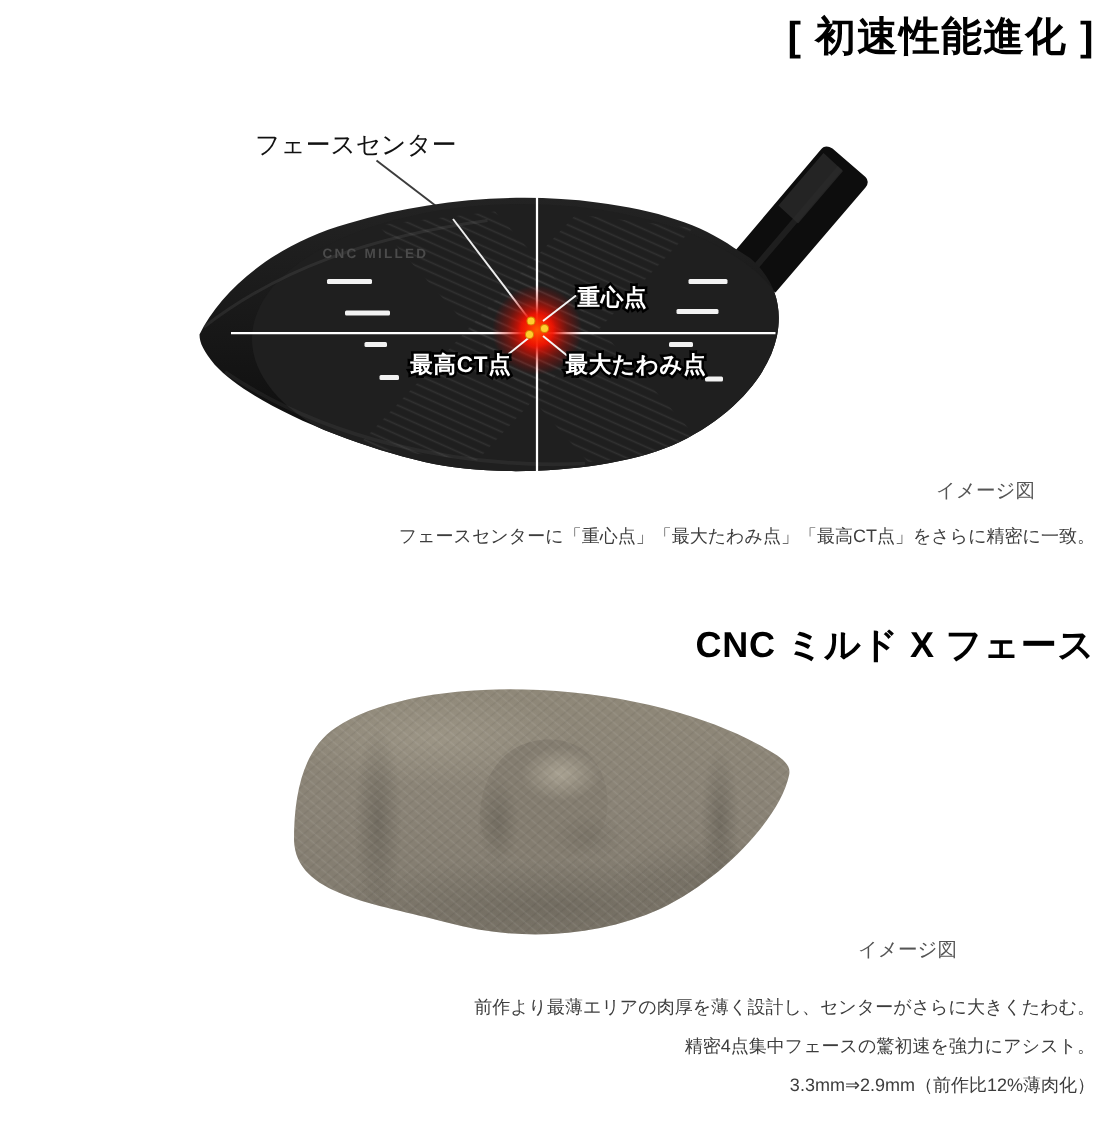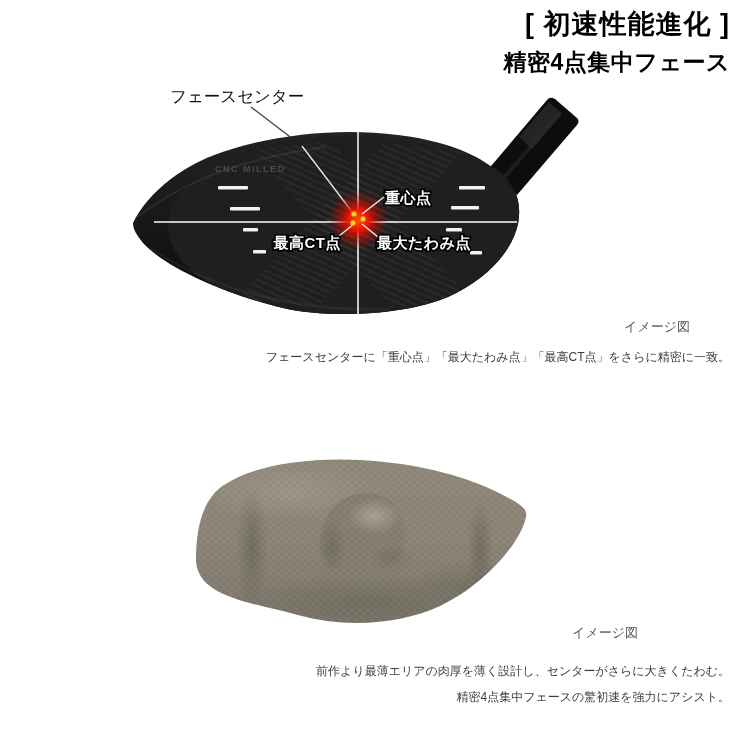--- a/index.html
+++ b/index.html
@@ -19,21 +19,20 @@
   svg text{font-family:"Liberation Sans","DejaVu Sans",sans-serif;}
   .pt-label{font-size:15px;font-weight:bold;fill:#ffffff;stroke:#000;stroke-width:3.4px;paint-order:stroke;letter-spacing:0.5px;}
   .caption{font-size:13px;fill:#555;}
 </style>
 </head>
 <body>
 
 <div class="page">
 
   <div class="abs center title">[ 初速性能進化 ]</div>
-  <div class="abs center subtitle">精密4点集中フェース</div>
 
   <svg class="fig1" width="730" height="262" viewBox="0 80 730 262">
     <defs>
       <radialGradient id="glowOuter" cx="50%" cy="50%" r="50%">
         <stop offset="0%" stop-color="#ff2a00" stop-opacity="1"></stop>
         <stop offset="35%" stop-color="#f51000" stop-opacity="0.92"></stop>
         <stop offset="68%" stop-color="#cf0d00" stop-opacity="0.40"></stop>
         <stop offset="100%" stop-color="#c00" stop-opacity="0"></stop>
       </radialGradient>
       <radialGradient id="glowInner" cx="50%" cy="50%" r="50%">
@@ -102,20 +101,21 @@
     <text x="341" y="248" text-anchor="end" class="pt-label">最高CT点</text>
     <text x="377" y="248" class="pt-label">最大たわみ点</text>
 
     <text x="690" y="331" text-anchor="end" class="caption">イメージ図</text>
   </svg>
 
   <div class="abs center para para1">
     <div>フェースセンターに「重心点」「最大たわみ点」「最高CT点」をさらに精密に一致。</div>
   </div>
 
+  <div class="abs center h2">CNC ミルド X フェース</div>
 
   <svg class="fig2" width="730" height="205" viewBox="0 445 730 205">
     <defs>
       <linearGradient id="cupBase" x1="0" y1="445" x2="0" y2="650" gradientUnits="userSpaceOnUse">
         <stop offset="0" stop-color="#908979"></stop>
         <stop offset="0.45" stop-color="#8a8376"></stop>
         <stop offset="1" stop-color="#7b7569"></stop>
       </linearGradient>
       <radialGradient id="softDark" cx="50%" cy="50%" r="50%">
         <stop offset="0%" stop-color="#5e594f" stop-opacity="0.55"></stop>
@@ -153,15 +153,16 @@
       <rect x="190" y="450" width="345" height="185" fill="url(#weaveA)"></rect>
       <rect x="190" y="450" width="345" height="185" fill="url(#weaveB)"></rect>
     </g>
 
     <text x="638" y="637" text-anchor="end" class="caption">イメージ図</text>
   </svg>
 
   <div class="abs center para para2">
     <div>前作より最薄エリアの肉厚を薄く設計し、センターがさらに大きくたわむ。</div>
     <div>精密4点集中フェースの驚初速を強力にアシスト。</div>
+    <div>3.3mm⇒2.9mm（前作比12%薄肉化）</div>
   </div>
 
 </div>
 
 </body></html>

